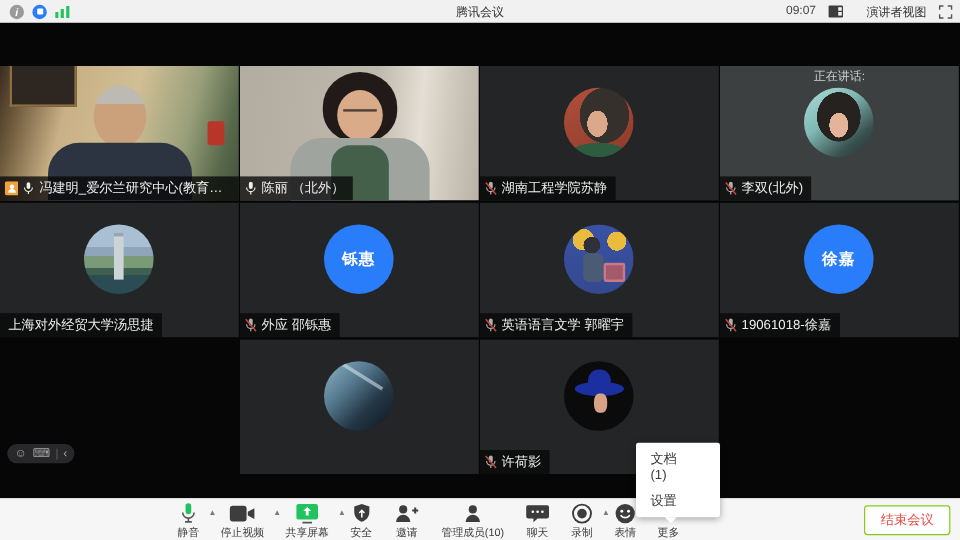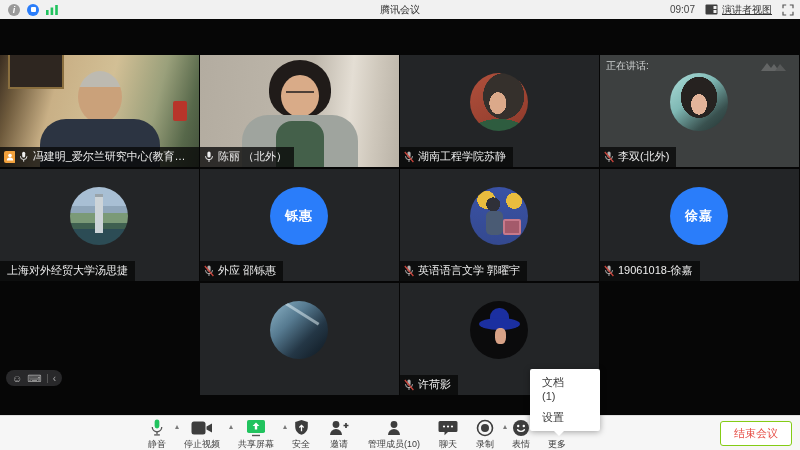--- a/index.html
+++ b/index.html
@@ -9,27 +9,27 @@
   .topbar{position:absolute;left:0;top:0;width:800px;height:19px;background:#f1f1f1;
     border-bottom:1px solid #d6d6d6;display:flex;align-items:center;}
   .tb-left{display:flex;align-items:center;gap:7px;padding-left:8px;}
   .circ{width:12px;height:12px;border-radius:50%;display:flex;align-items:center;justify-content:center;}
   .circ.info{background:#9a9a9a;color:#fff;font-size:9px;font-style:italic;font-weight:bold;}
   .circ.blue{background:#2a7dfa;}
   .circ.blue i{display:block;width:5px;height:5px;background:#fff;border-radius:1px;}
   .tb-title{position:absolute;left:0;right:0;text-align:center;font-size:10px;color:#333;}
   .tb-right{position:absolute;right:6px;top:0;height:19px;display:flex;align-items:center;gap:10px;}
   .tb-time{font-size:10px;color:#444;}
-  .viewmode{display:flex;align-items:center;gap:4px;font-size:10px;color:#333;cursor:default;text-decoration:underline;}
+  .viewmode{display:flex;align-items:center;gap:19px;font-size:10px;color:#333;cursor:default;}
   
   .stage{position:absolute;left:0;top:19px;width:800px;height:396px;background:#060606;}
   .tile{position:absolute;width:199px;height:112px;background:#232527;overflow:hidden;}
   .tile.speaking{background:#3d4040;}
   .speak-head{position:absolute;left:0;top:0;right:0;height:18px;display:flex;
-    align-items:center;justify-content:space-between;padding:2px 6px;}
+    align-items:center;justify-content:space-between;padding:2px 6px;flex-direction:column;}
   .speak-txt{font-size:10px;color:#cfd2d2;}
   .avatar{position:absolute;left:70px;top:18px;width:58px;height:58px;border-radius:50%;overflow:hidden;font-weight:bold;}
   .avatar.initials{background:#2a7dfa;display:flex;align-items:center;justify-content:center;
     color:#fff;font-size:13px;letter-spacing:1px;}
   .av-sujing{background:
     radial-gradient(ellipse 14px 18px at 48% 52%, #dba98a 0 60%, transparent 61%),
     radial-gradient(ellipse 34px 38px at 58% 40%, #35302c 0 60%, transparent 61%),
     radial-gradient(ellipse 40px 16px at 50% 96%, #2e5c3f 0 60%, transparent 61%),
     linear-gradient(150deg,#b0503c,#8e3a2b);}
   .av-lishuang{background:

